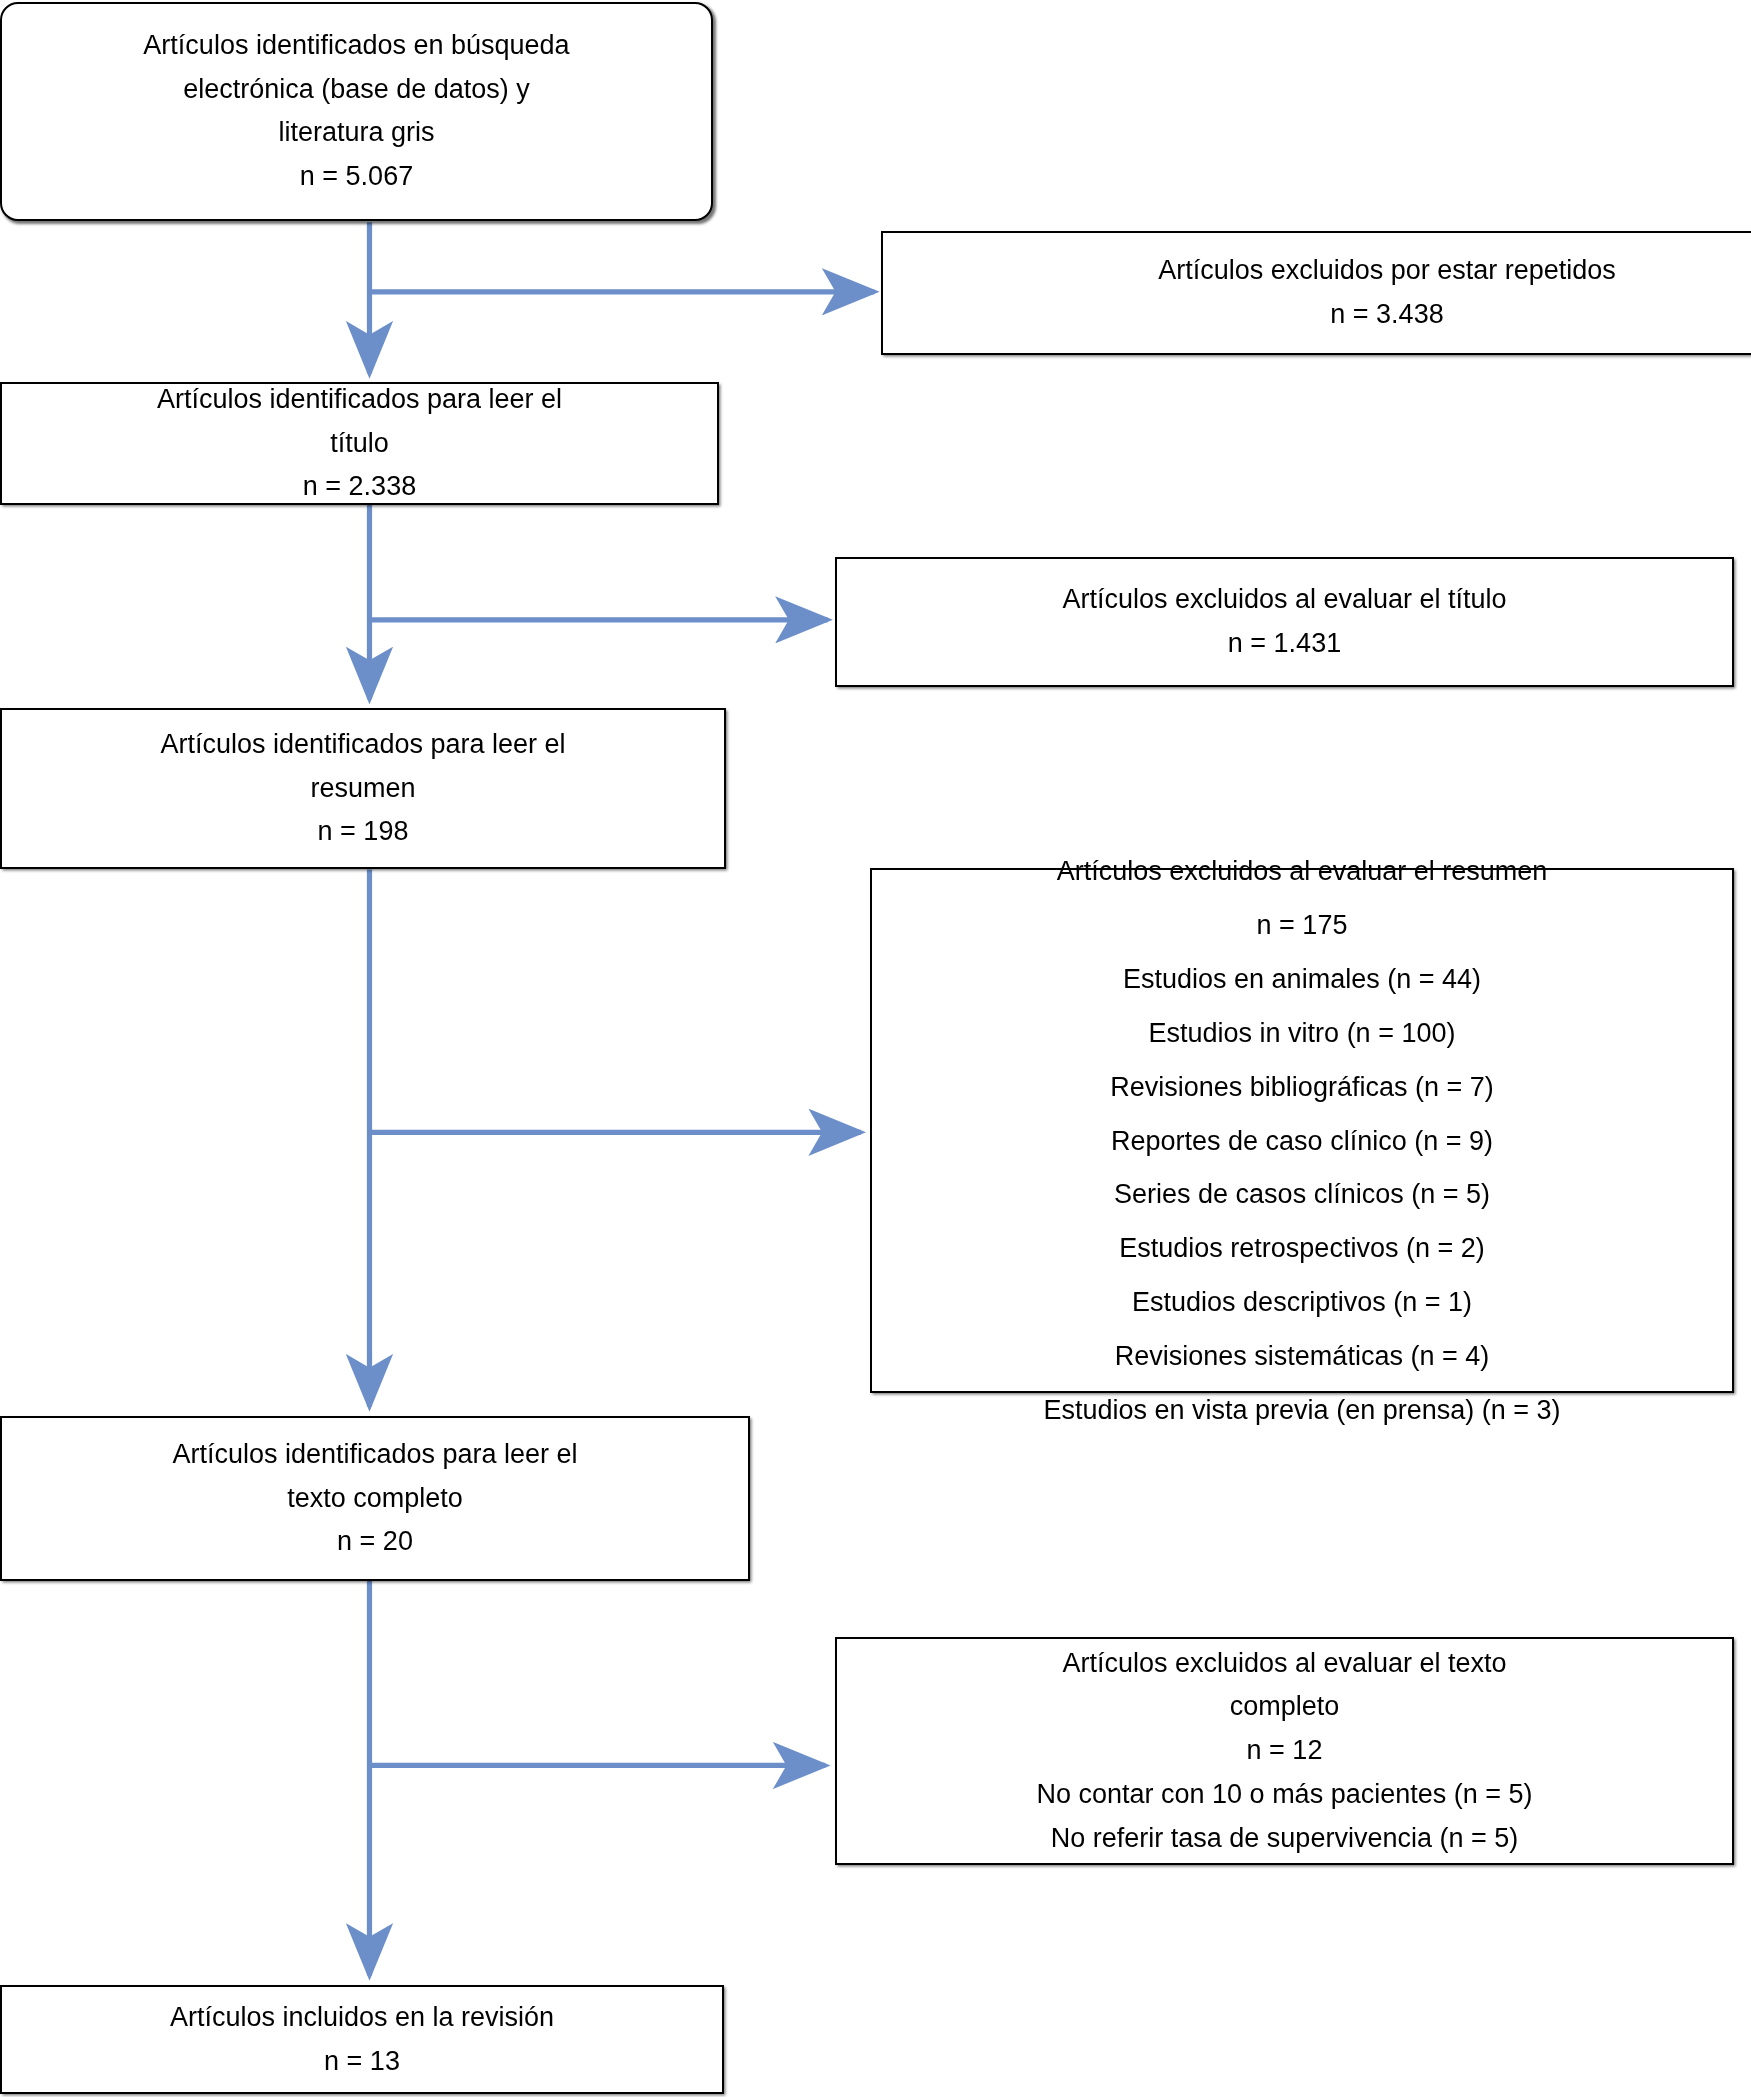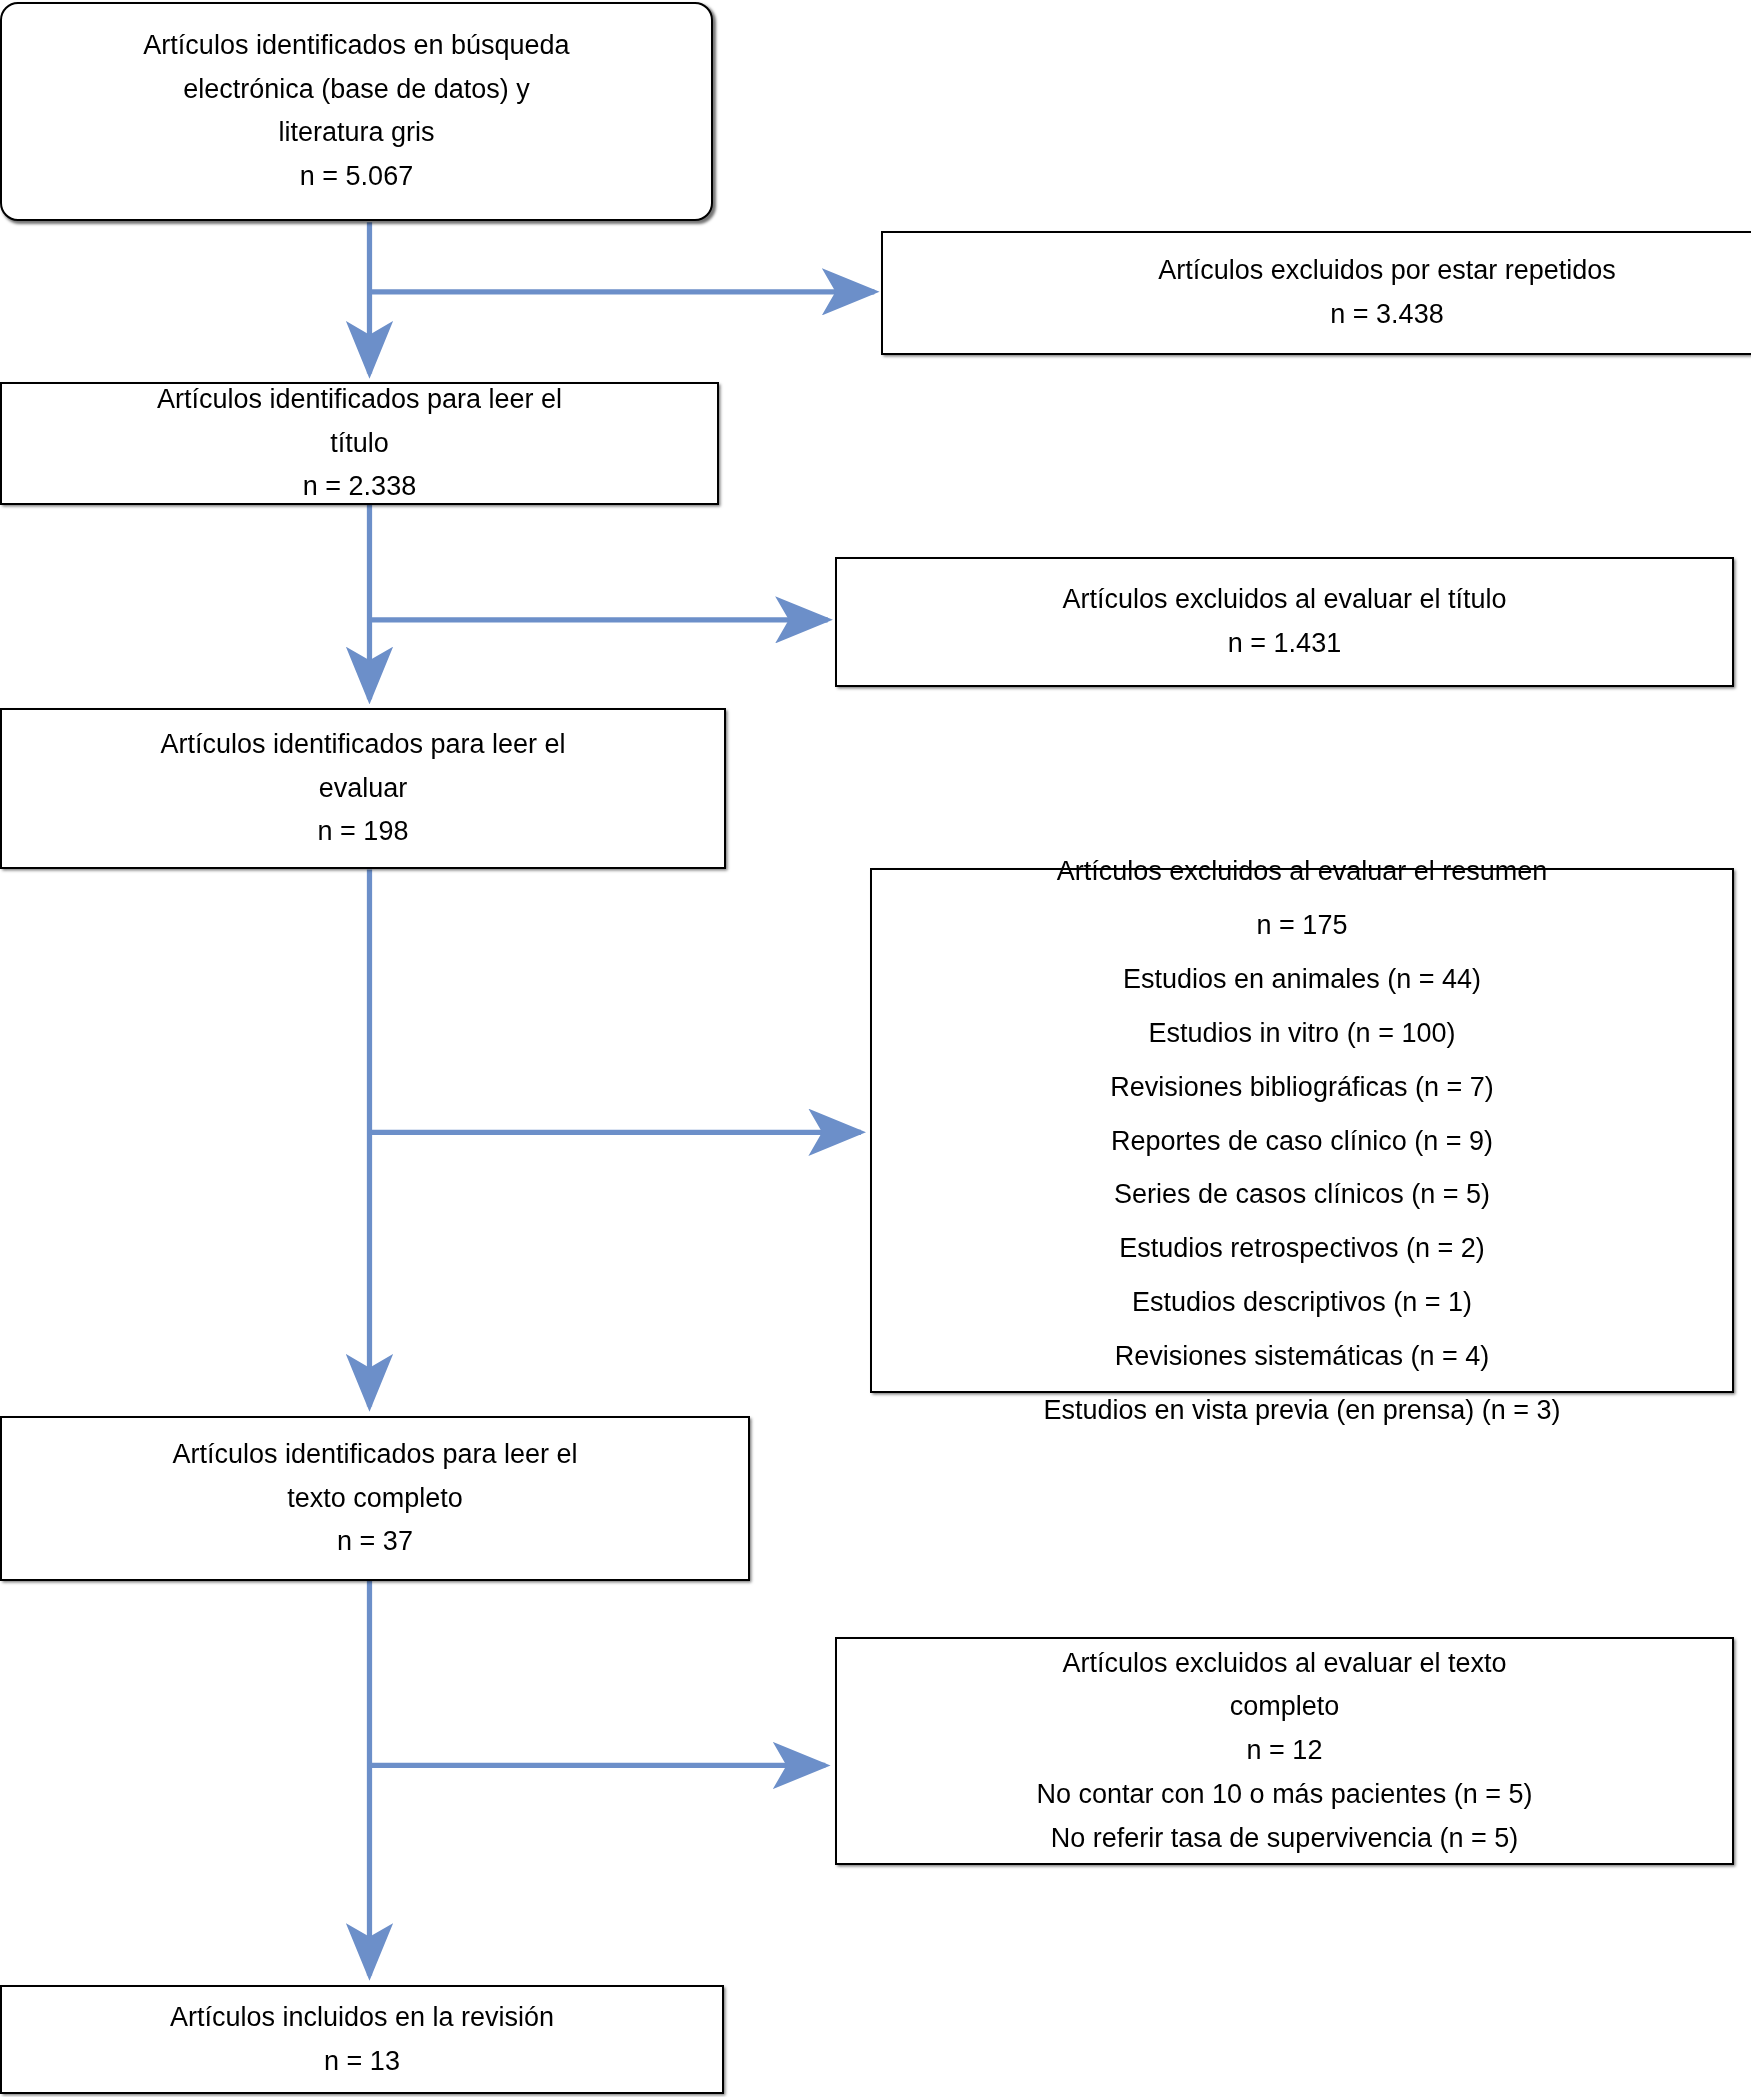--- a/index.html
+++ b/index.html
@@ -98,42 +98,42 @@
     <span class="line">n = 2.338</span>
   </div>
 
   <div class="box spaced" style="left:835px; top:557px; width:899px; height:130px;">
     <span class="line">Artículos excluidos al evaluar el título</span>
     <span class="line">n = 1.431</span>
   </div>
 
   <div class="box spaced" style="left:0px; top:708px; width:726px; height:161px;">
     <span class="line">Artículos identificados para leer el</span>
-    <span class="line">evaluar</span>
+    <span class="line">resumen</span>
     <span class="line">n = 198</span>
   </div>
 
   <div class="box tight" style="left:870px; top:868px; width:864px; height:525px;">
     <span class="line">Artículos excluidos al evaluar el resumen</span>
     <span class="line">n = 175</span>
     <span class="line">Estudios en animales (n = 44)</span>
     <span class="line">Estudios in vitro (n = 100)</span>
     <span class="line">Revisiones bibliográficas (n = 7)</span>
     <span class="line">Reportes de caso clínico (n = 9)</span>
     <span class="line">Series de casos clínicos (n = 5)</span>
     <span class="line">Estudios retrospectivos (n = 2)</span>
     <span class="line">Estudios descriptivos (n = 1)</span>
     <span class="line">Revisiones sistemáticas (n = 4)</span>
     <span class="line">Estudios en vista previa (en prensa) (n = 3)</span>
   </div>
 
   <div class="box spaced" style="left:0px; top:1416px; width:750px; height:165px;">
     <span class="line">Artículos identificados para leer el</span>
     <span class="line">texto completo</span>
-    <span class="line">n = 37</span>
+    <span class="line">n = 20</span>
   </div>
 
   <div class="box spaced" style="left:835px; top:1637px; width:899px; height:228px;">
     <span class="line">Artículos excluidos al evaluar el texto</span>
     <span class="line">completo</span>
     <span class="line">n = 12</span>
     <span class="line">No contar con 10 o más pacientes (n = 5)</span>
     <span class="line">No referir tasa de supervivencia (n = 5)</span>
   </div>
 

